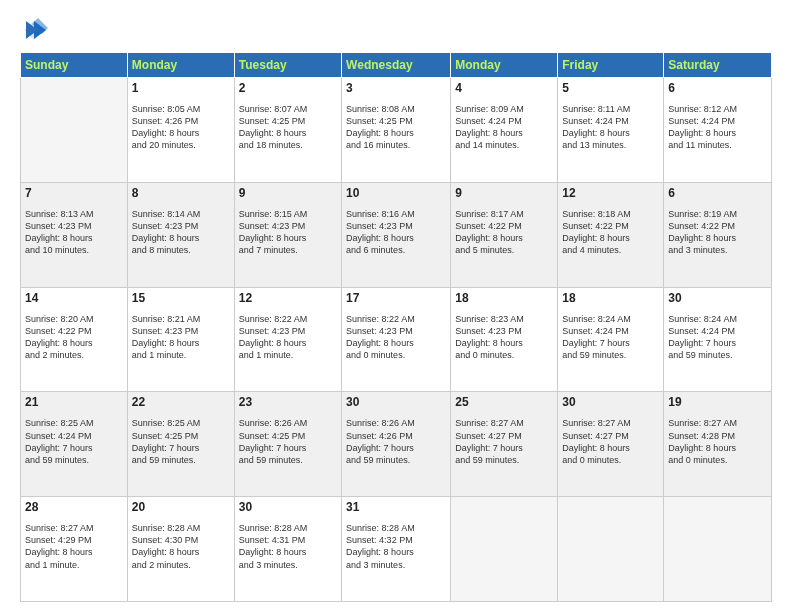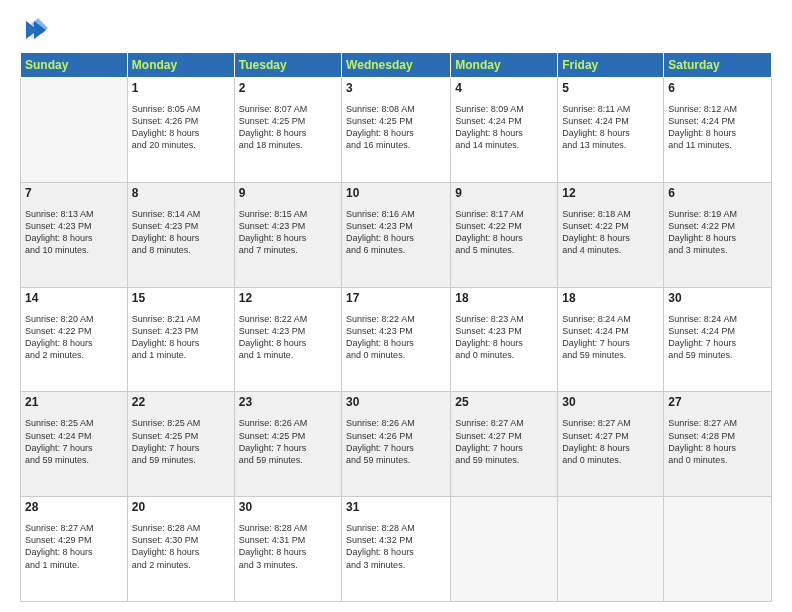--- a/index.html
+++ b/index.html
@@ -239,21 +239,21 @@
           </td>
           <td>
             <span class="day-number">25</span>
             <div class="day-info">Sunrise: 8:27 AM<br>Sunset: 4:27 PM<br>Daylight: 7 hours<br>and 59 minutes.</div>
           </td>
           <td>
             <span class="day-number">30</span>
             <div class="day-info">Sunrise: 8:27 AM<br>Sunset: 4:27 PM<br>Daylight: 8 hours<br>and 0 minutes.</div>
           </td>
           <td>
-            <span class="day-number">27</span>
+            <span class="day-number">19</span>
             <div class="day-info">Sunrise: 8:27 AM<br>Sunset: 4:28 PM<br>Daylight: 8 hours<br>and 0 minutes.</div>
           </td>
         </tr>
         <tr>
           <td>
             <span class="day-number">28</span>
             <div class="day-info">Sunrise: 8:27 AM<br>Sunset: 4:29 PM<br>Daylight: 8 hours<br>and 1 minute.</div>
           </td>
           <td>
             <span class="day-number">20</span>

